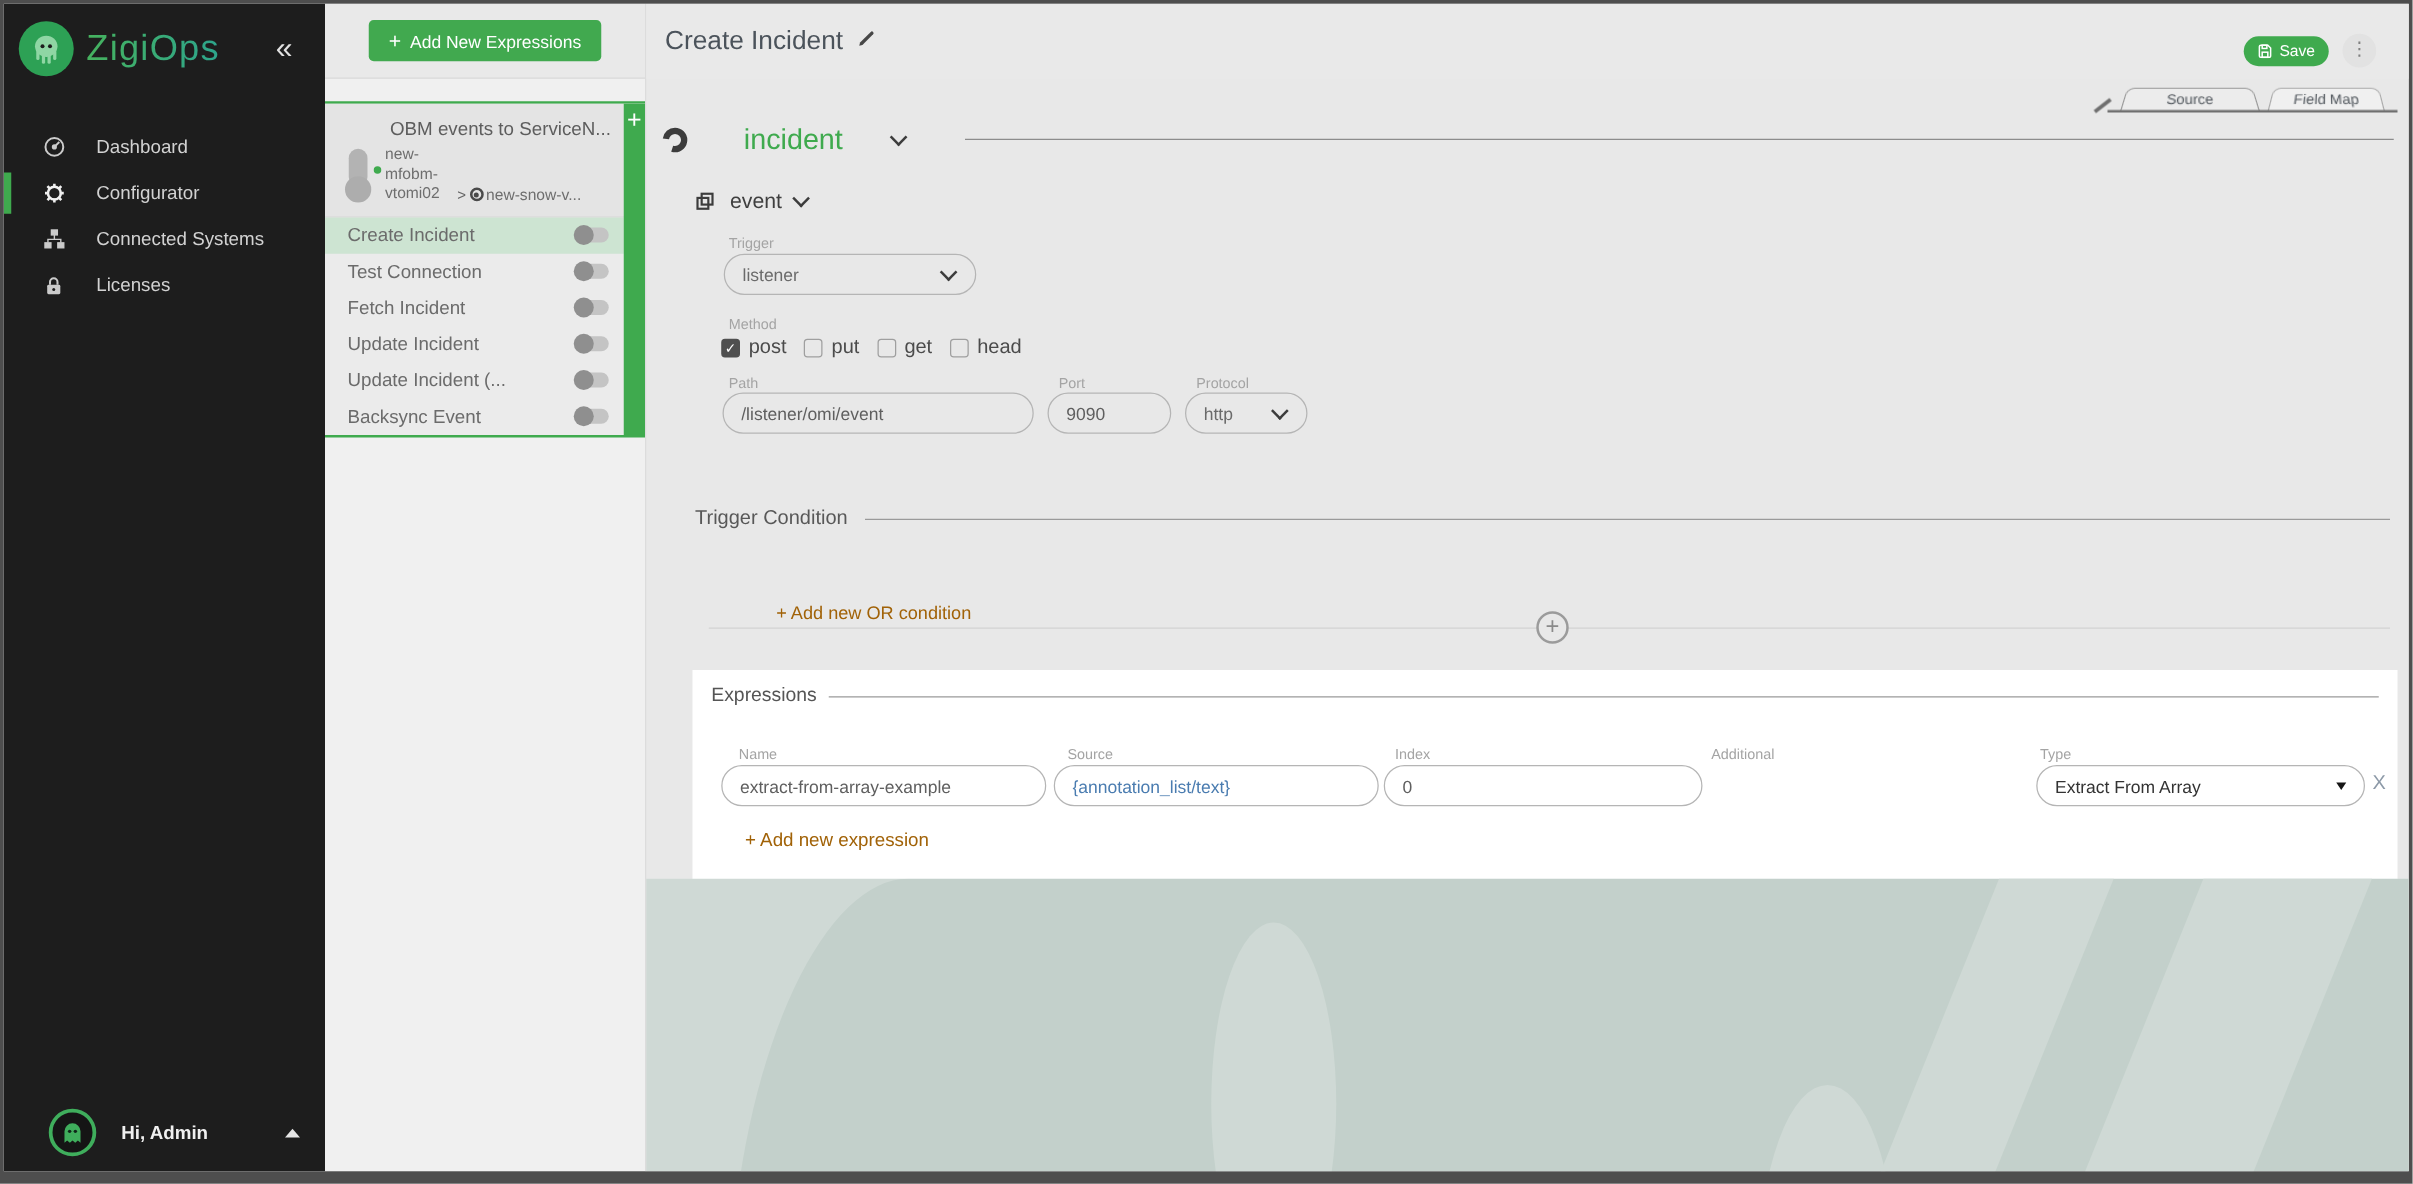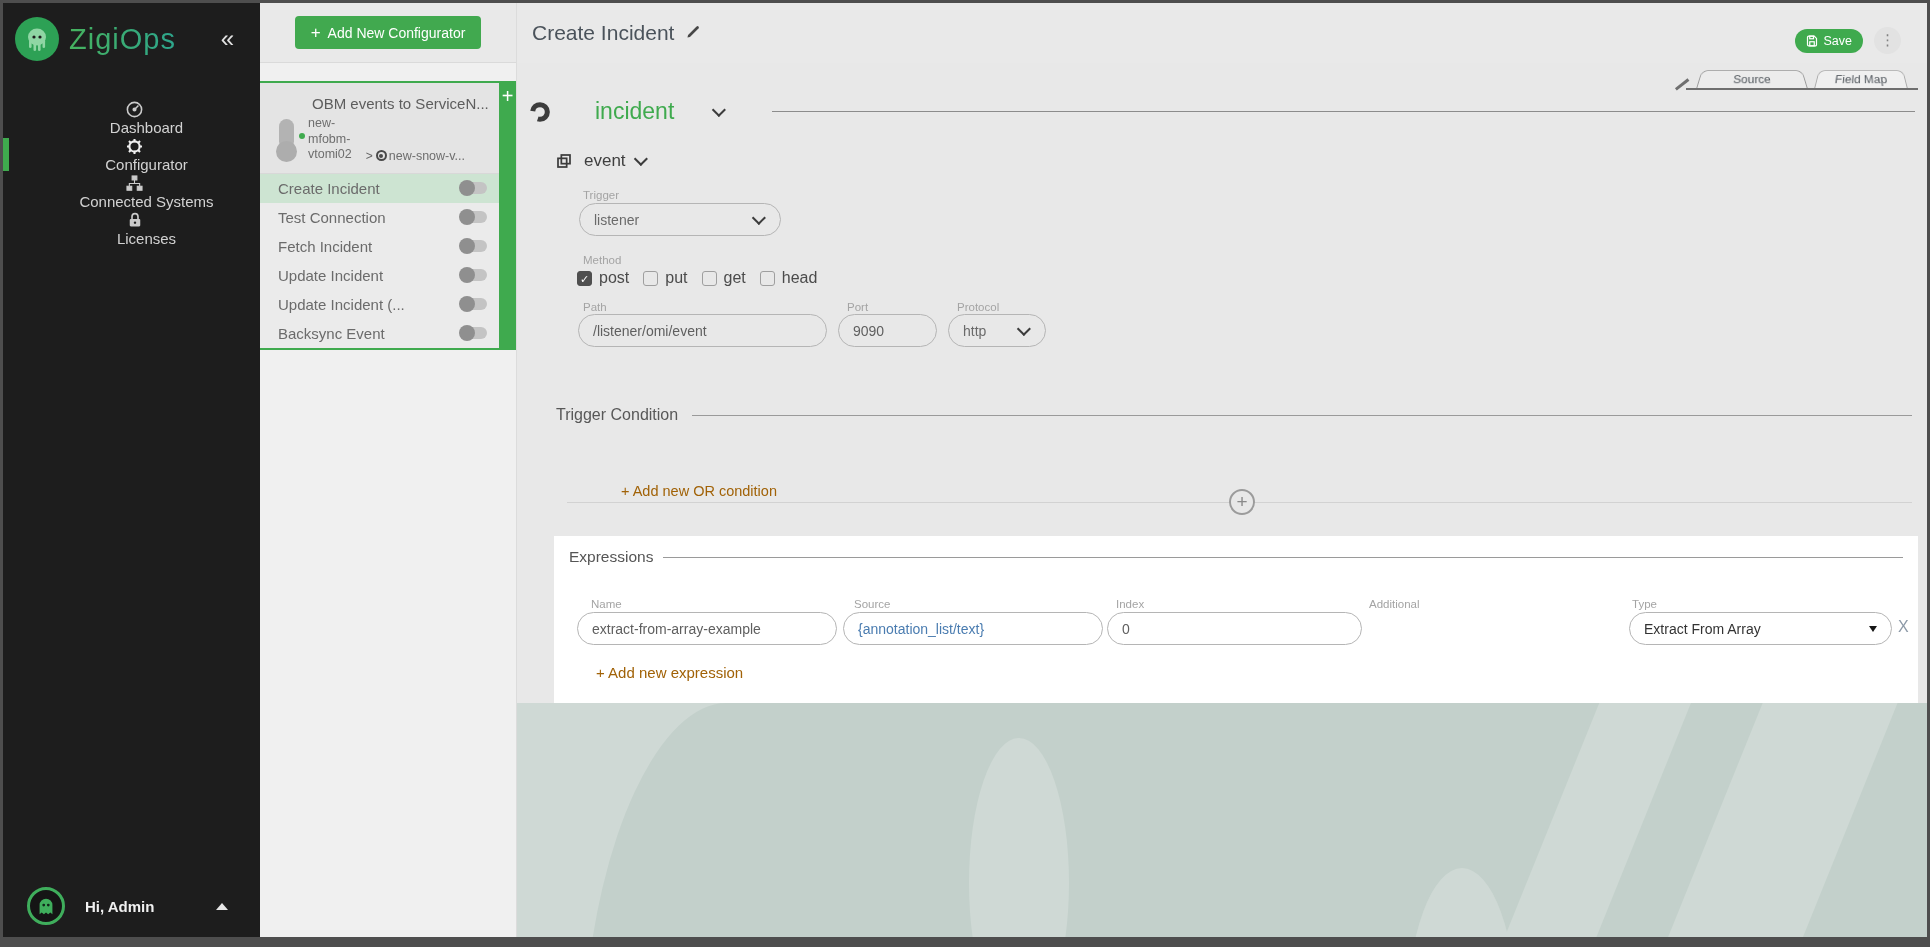--- a/index.html
+++ b/index.html
@@ -8,24 +8,24 @@
            border:3px solid #4e4e4e; border-bottom-width:10px; display:flex; overflow:hidden; }
 
   
   .sidebar { width:257px; background:#1d1d1d; color:#d6d6d6; position:relative; flex-shrink:0; }
   .logo-row { display:flex; align-items:center; padding:14px 10px 10px 12px; }
   .logo-circle { width:44px; height:44px; border-radius:50%; background:#2da155; display:flex; align-items:center; justify-content:center; }
   .brand { font-size:29px; margin-left:10px; letter-spacing:1px; font-weight:400;
            background:linear-gradient(90deg,#46b25e,#2da58c); -webkit-background-clip:text; background-clip:text; color:transparent; }
   .collapse { margin-left:auto; margin-right:16px; font-size:24px; color:#e2e2e2; cursor:pointer; }
   .nav { margin-top:28px; }
-  .nav-item { position:relative; display:flex; align-items:center; height:37px; padding-left:30px; font-size:15px; color:#d2d2d2; cursor:pointer;flex-direction:column; }
+  .nav-item { position:relative; display:flex; align-items:center; height:37px; padding-left:30px; font-size:15px; color:#d2d2d2; cursor:pointer; }
   .nav-item .nicon { width:20px; height:20px; margin-right:24px; display:flex; align-items:center; justify-content:center; }
   .nav-item.active::before { content:""; position:absolute; left:0; top:2px; width:6px; height:33px; background:#3faa4e; }
-  .user-row { position:absolute; left:0; bottom:12px; width:100%; display:flex; align-items:center; padding-left:24px; }
+  .user-row { position:absolute; left:0; bottom:12px; width:100%; display:flex; align-items:center; padding-left:36px; }
   .avatar { width:38px; height:38px; border-radius:50%; background:#151515; border:3px solid #3fae5c; display:flex; align-items:center; justify-content:center; }
   .user-name { color:#f0f0f0; font-size:15px; font-weight:bold; margin-left:20px; }
   .caret-up { width:0; height:0; border-left:6px solid transparent; border-right:6px solid transparent; border-bottom:7px solid #e6e6e6; margin-left:62px; cursor:pointer; }
 
   
   .col2 { width:256px; background:#f0f0f0; flex-shrink:0; display:flex; flex-direction:column; }
   .col2-top { height:60px; background:#e9e9e9; border-bottom:1px solid #dadada; display:flex; align-items:center; justify-content:center; }
   .add-integration { background:#41a94f; color:#fff; border:none; border-radius:4px; height:33px; padding:0 16px; font-size:14px; cursor:pointer; display:flex; align-items:center; gap:7px; }
   .add-integration .plus { font-size:17px; }
   .sel-block { position:relative; margin-top:18px; border-top:2px solid #3faa4e; border-bottom:2px solid #3faa4e; }
@@ -197,21 +197,21 @@
       </div>
       <div class="user-name">Hi, Admin</div>
       <div class="caret-up"></div>
     </div>
   </div>
 
   <div class="col2">
     <div class="col2-top">
       <button class="add-integration">
         <span class="plus">+</span>
-        <span>Add New Configurator</span>
+        <span>Add New Expressions</span>
       </button>
     </div>
     <div class="sel-block">
       <div class="green-strip">
         <span>+</span>
       </div>
       <div class="card">
         <div class="card-title">OBM events to ServiceN...</div>
         <div class="card-body">
           <div class="therm"></div>

